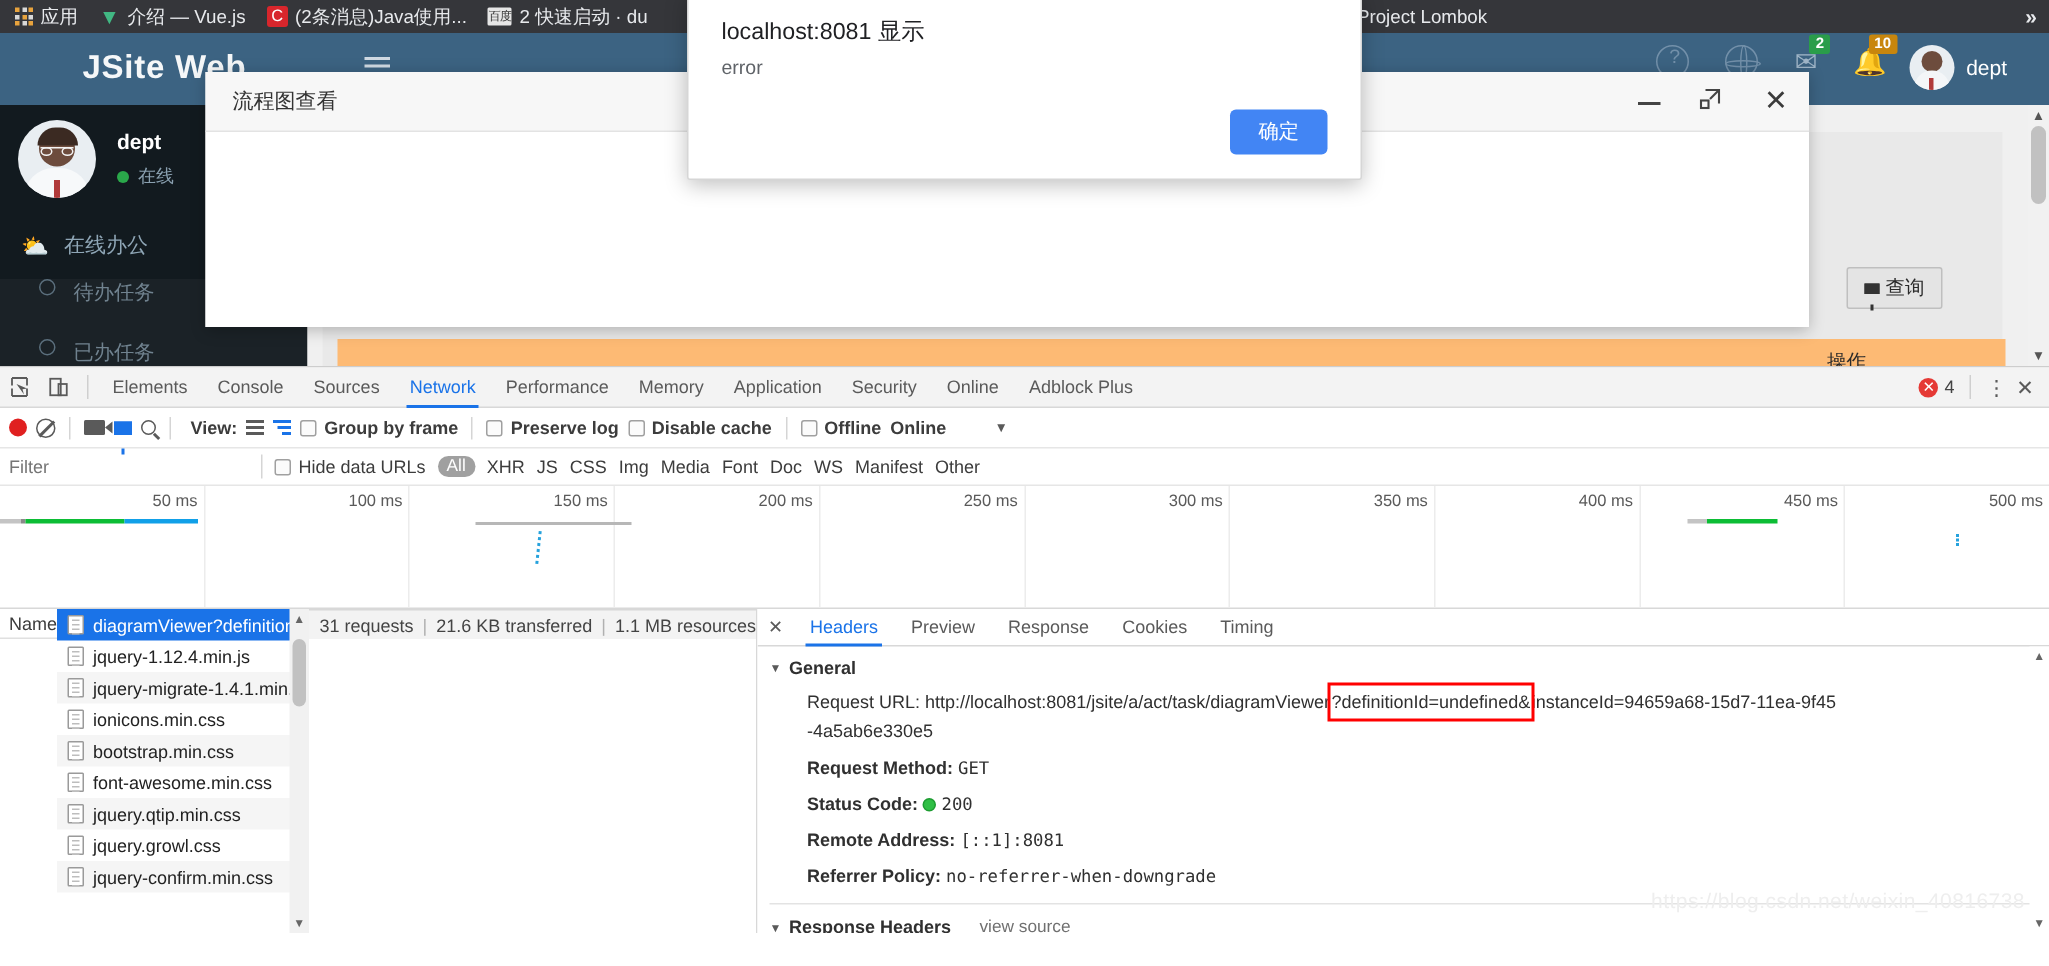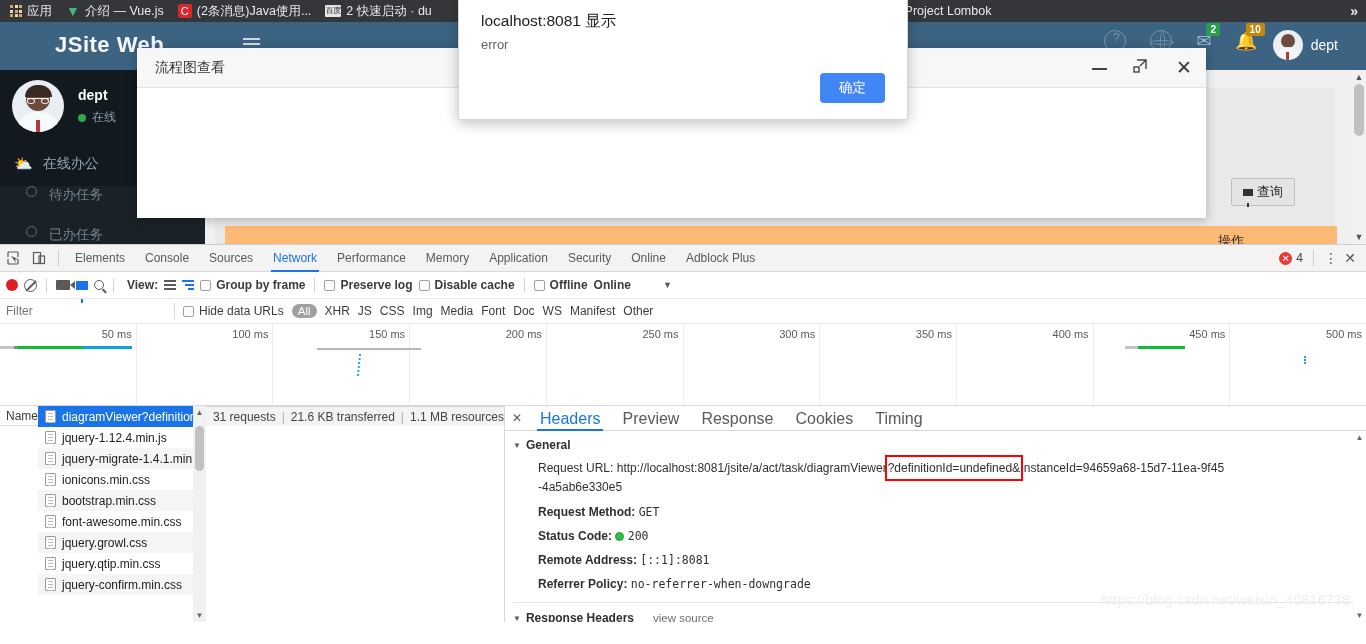--- a/index.html
+++ b/index.html
@@ -252,21 +252,21 @@
   .nl-scroll .arr { position: absolute; left: 0; width: 13px; text-align: center;
     font-size: 8px; color: #666; }
   .nl-status { height: 20px; border-top: 1px solid #d8d8d8; background: #f3f3f3;
     display: flex; align-items: center; padding-left: 7px; font-size: 12px; color: #444; gap: 6px; }
   .st-sep { color: #b0b0b0; }
 
   .pane-right { flex: 1; position: relative; background: #fff; overflow: hidden; }
   .dtl-tabs { height: 25px; border-bottom: 1px solid #d8d8d8; display: flex;
     align-items: center; background: #fff; }
   .dtl-x { width: 24px; text-align: center; font-size: 12px; color: #5a5a5a; }
-  .dtl-tab { font-size: 16px; color: #5a5a5a; padding: 0 11px; height: 25px;
+  .dtl-tab { font-size: 12px; color: #5a5a5a; padding: 0 11px; height: 25px;
     line-height: 25px; position: relative; }
   .dtl-tab.active { color: #1a73e8; }
   .dtl-tab.active::after { content:''; position:absolute; left:8px; right:8px; bottom:0;
     height: 2px; background: #1a73e8; }
   .hdr-sec { padding: 7px 0 0 8px; }
   .sec-title { font-size: 12px; color: #303030; font-weight: bold; display: flex;
     align-items: center; gap: 5px; }
   .tri { font-size: 8px; color: #5a5a5a; }
   .kv { margin: 7px 0 0 25px; font-size: 12px; color: #303030; line-height: 17px; }
   .kv .k { font-weight: bold; }
@@ -616,25 +616,25 @@
           <div class="nl-row">
             <span class="doc-ic"></span>
             <span>bootstrap.min.css</span>
           </div>
           <div class="nl-row">
             <span class="doc-ic"></span>
             <span>font-awesome.min.css</span>
           </div>
           <div class="nl-row">
             <span class="doc-ic"></span>
+            <span>jquery.qtip.min.css</span>
+          </div>
+          <div class="nl-row">
+            <span class="doc-ic"></span>
             <span>jquery.growl.css</span>
-          </div>
-          <div class="nl-row">
-            <span class="doc-ic"></span>
-            <span>jquery.qtip.min.css</span>
           </div>
           <div class="nl-row">
             <span class="doc-ic"></span>
             <span>jquery-confirm.min.css</span>
           </div>
           <div class="nl-scroll">
             <span class="arr" style="top:2px">▲</span>
             <span class="thumb"></span>
             <span class="arr" style="bottom:2px">▼</span>
           </div>

